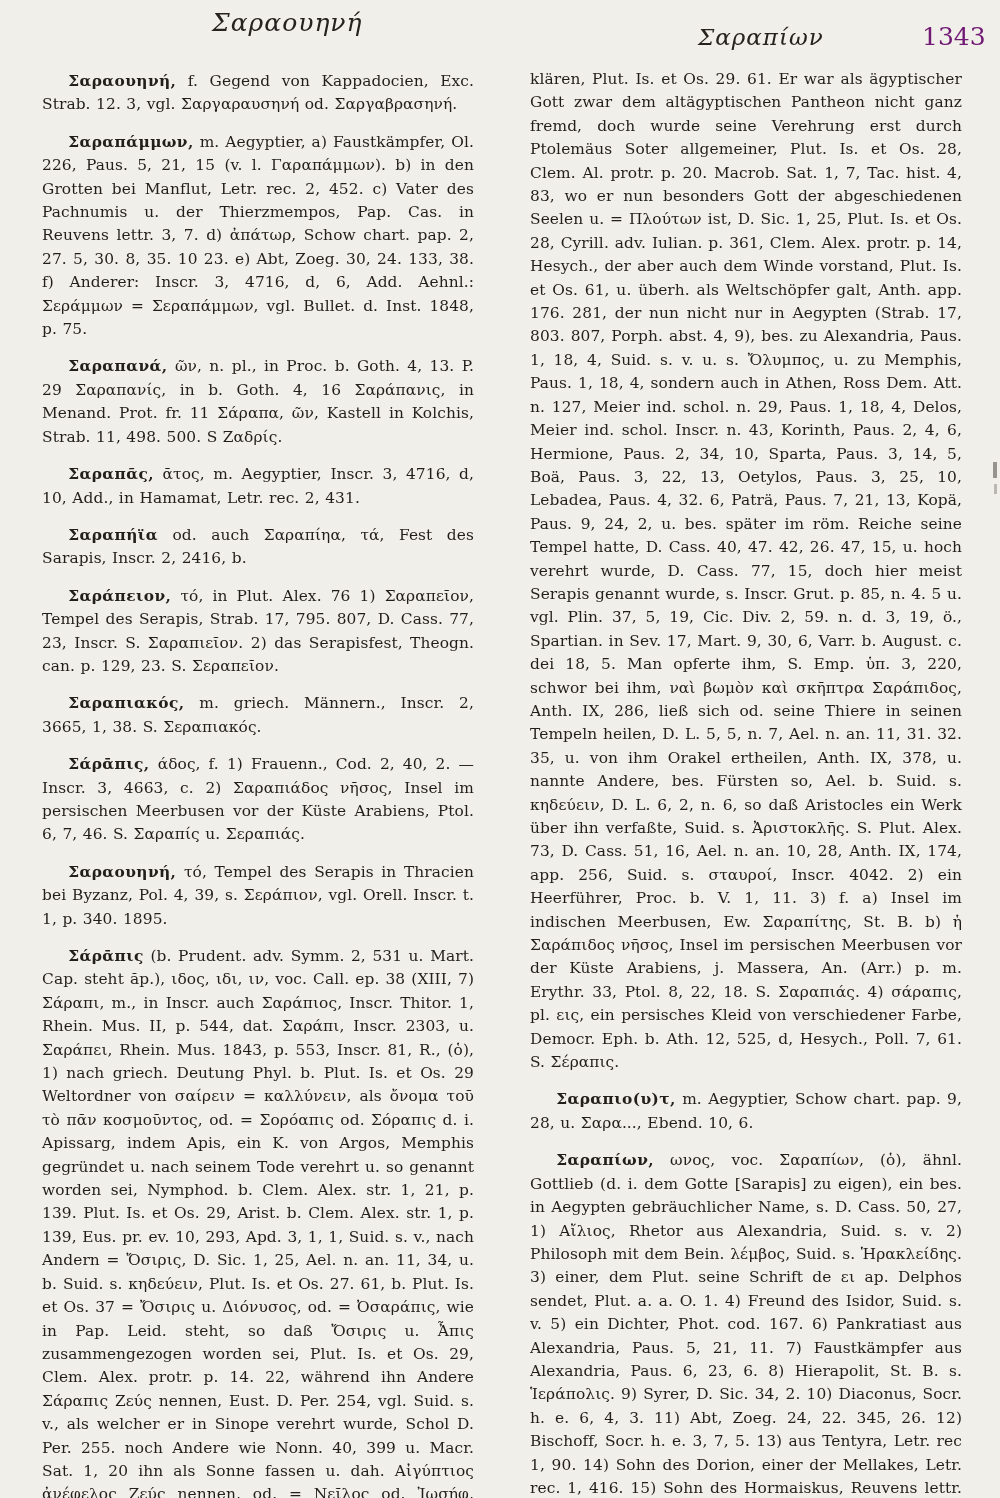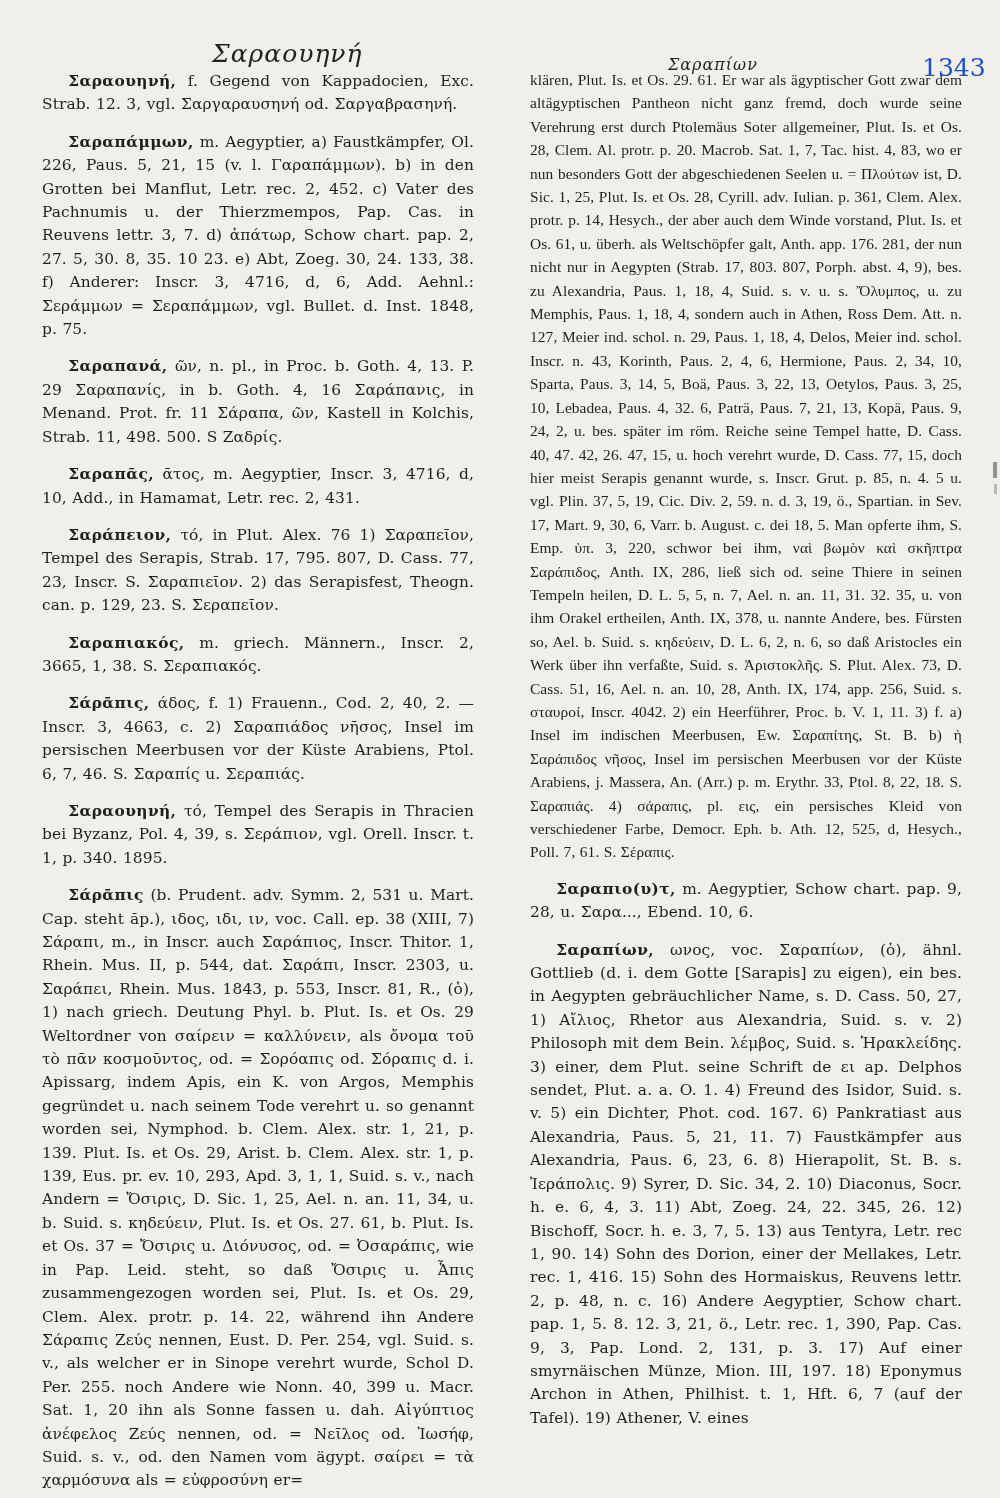--- a/index.html
+++ b/index.html
@@ -21,38 +21,37 @@
     position: relative;
     width: 1000px;
     height: 1498px;
     box-sizing: border-box;
   }
   .page-header {
     position: absolute;
     top: 0; left: 0;
     width: 826px;
     height: 54px;
-    margin-top: 31px;
   }
   .col-title {
     position: absolute;
     font-style: italic;
     font-size: 25px;
     letter-spacing: 1px;
     color: #262220;
     white-space: nowrap;
   }
   .col-title.left  { top: 8px;  left: 212px; }
-  .col-title.right { top: 24px; left: 668px; font-size: 16px; font-style: italic; }
+  .col-title.right { top: 24px; left: 698px; font-size: 23px; font-style: italic; }
   .page-number {
     position: absolute;
     top: 22px;
     left: 922px;
     font-size: 25px;
-    color: #1d4ed8;
+    color: #701a75;
   }
   .columns {
     position: absolute;
     top: 56px;
     left: 28px;
     width: 948px;
     display: flex;
     gap: 28px;
   }
   .column {
@@ -62,21 +61,21 @@
     line-height: 23.4px;
     letter-spacing: 0.1px;
     word-spacing: 0.5px;
     color: #221e1a;
   }
   .column.right { transform: translateY(-2px); }
   .entry {
     margin: 14px;
     text-indent: 1.7em;
   }
-  .entry.continuation { text-indent: 0; font-family: Liberation Serif, serif; }
+  .entry.continuation { text-indent: 0; }
   .headword {
     font-weight: 700;
     letter-spacing: 0.4px;
   }
   
   .scan-mark {
     position: absolute;
     background: rgba(40,35,30,0.45);
   }
   .mark1 { top: 462px; left: 993px; width: 4px; height: 16px; }
@@ -92,20 +91,21 @@
     <span class="col-title right">Σαραπίων</span>
     <span class="page-number">1343</span>
   </div>
 
   <div class="columns">
     <div class="column left" id="col-left">
         <p class="entry"><b class="headword">Σαραουηνή,</b> <span>f. Gegend von Kappadocien, Exc. Strab. 12. 3, vgl. Σαργαραυσηνή od. Σαργαβρασηνή.</span></p>
         <p class="entry"><b class="headword">Σαραπάμμων,</b> <span>m. Aegyptier, a) Faustkämpfer, Ol. 226, Paus. 5, 21, 15 (v. l. Γαραπάμμων). b) in den Grotten bei Manflut, Letr. rec. 2, 452. c) Vater des Pachnumis u. der Thierzmempos, Pap. Cas. in Reuvens lettr. 3, 7. d) ἀπάτωρ, Schow chart. pap. 2, 27. 5, 30. 8, 35. 10 23. e) Abt, Zoeg. 30, 24. 133, 38. f) Anderer: Inscr. 3, 4716, d, 6, Add. Aehnl.: Σεράμμων = Σεραπάμμων, vgl. Bullet. d. Inst. 1848, p. 75.</span></p>
         <p class="entry"><b class="headword">Σαραπανά,</b> <span>ῶν, n. pl., in Proc. b. Goth. 4, 13. P. 29 Σαραπανίς, in b. Goth. 4, 16 Σαράπανις, in Menand. Prot. fr. 11 Σάραπα, ῶν, Kastell in Kolchis, Strab. 11, 498. 500. S Ζαδρίς.</span></p>
         <p class="entry"><b class="headword">Σαραπᾶς,</b> <span>ᾶτος, m. Aegyptier, Inscr. 3, 4716, d, 10, Add., in Hamamat, Letr. rec. 2, 431.</span></p>
+        <p class="entry"><b class="headword">Σαραπήϊα</b> <span>od. auch Σαραπίηα, τά, Fest des Sarapis, Inscr. 2, 2416, b.</span></p>
         <p class="entry"><b class="headword">Σαράπειον,</b> <span>τό, in Plut. Alex. 76 1) Σαραπεῖον, Tempel des Serapis, Strab. 17, 795. 807, D. Cass. 77, 23, Inscr. S. Σαραπιεῖον. 2) das Serapisfest, Theogn. can. p. 129, 23. S. Σεραπεῖον.</span></p>
         <p class="entry"><b class="headword">Σαραπιακός,</b> <span>m. griech. Männern., Inscr. 2, 3665, 1, 38. S. Σεραπιακός.</span></p>
         <p class="entry"><b class="headword">Σάρᾱπις,</b> <span>άδος, f. 1) Frauenn., Cod. 2, 40, 2. — Inscr. 3, 4663, c. 2) Σαραπιάδος νῆσος, Insel im persischen Meerbusen vor der Küste Arabiens, Ptol. 6, 7, 46. S. Σαραπίς u. Σεραπιάς.</span></p>
         <p class="entry"><b class="headword">Σαραουηνή,</b> <span>τό, Tempel des Serapis in Thracien bei Byzanz, Pol. 4, 39, s. Σεράπιον, vgl. Orell. Inscr. t. 1, p. 340. 1895.</span></p>
         <p class="entry"><b class="headword">Σάρᾱπις</b> <span>(b. Prudent. adv. Symm. 2, 531 u. Mart. Cap. steht ăp.), ιδος, ιδι, ιν, voc. Call. ep. 38 (XIII, 7) Σάραπι, m., in Inscr. auch Σαράπιος, Inscr. Thitor. 1, Rhein. Mus. II, p. 544, dat. Σαράπι, Inscr. 2303, u. Σαράπει, Rhein. Mus. 1843, p. 553, Inscr. 81, R., (ὁ), 1) nach griech. Deutung Phyl. b. Plut. Is. et Os. 29 Weltordner von σαίρειν = καλλύνειν, als ὄνομα τοῦ τὸ πᾶν κοσμοῦντος, od. = Σορόαπις od. Σόραπις d. i. Apissarg, indem Apis, ein K. von Argos, Memphis gegründet u. nach seinem Tode verehrt u. so genannt worden sei, Nymphod. b. Clem. Alex. str. 1, 21, p. 139. Plut. Is. et Os. 29, Arist. b. Clem. Alex. str. 1, p. 139, Eus. pr. ev. 10, 293, Apd. 3, 1, 1, Suid. s. v., nach Andern = Ὄσιρις, D. Sic. 1, 25, Ael. n. an. 11, 34, u. b. Suid. s. κηδεύειν, Plut. Is. et Os. 27. 61, b. Plut. Is. et Os. 37 = Ὄσιρις u. Διόνυσος, od. = Ὀσαράπις, wie in Pap. Leid. steht, so daß Ὄσιρις u. Ἆπις zusammengezogen worden sei, Plut. Is. et Os. 29, Clem. Alex. protr. p. 14. 22, während ihn Andere Σάραπις Ζεύς nennen, Eust. D. Per. 254, vgl. Suid. s. v., als welcher er in Sinope verehrt wurde, Schol D. Per. 255. noch Andere wie Nonn. 40, 399 u. Macr. Sat. 1, 20 ihn als Sonne fassen u. dah. Αἰγύπτιος ἀνέφελος Ζεύς nennen, od. = Νεῖλος od. Ἰωσήφ, Suid. s. v., od. den Namen vom ägypt. σαίρει = τὰ χαρμόσυνα als = εὐφροσύνη er=</span></p>
       </div>
     <div class="column right" id="col-right">
         <p class="entry continuation"><span>klären, Plut. Is. et Os. 29. 61. Er war als ägyptischer Gott zwar dem altägyptischen Pantheon nicht ganz fremd, doch wurde seine Verehrung erst durch Ptolemäus Soter allgemeiner, Plut. Is. et Os. 28, Clem. Al. protr. p. 20. Macrob. Sat. 1, 7, Tac. hist. 4, 83, wo er nun besonders Gott der abgeschiedenen Seelen u. = Πλούτων ist, D. Sic. 1, 25, Plut. Is. et Os. 28, Cyrill. adv. Iulian. p. 361, Clem. Alex. protr. p. 14, Hesych., der aber auch dem Winde vorstand, Plut. Is. et Os. 61, u. überh. als Weltschöpfer galt, Anth. app. 176. 281, der nun nicht nur in Aegypten (Strab. 17, 803. 807, Porph. abst. 4, 9), bes. zu Alexandria, Paus. 1, 18, 4, Suid. s. v. u. s. Ὄλυμπος, u. zu Memphis, Paus. 1, 18, 4, sondern auch in Athen, Ross Dem. Att. n. 127, Meier ind. schol. n. 29, Paus. 1, 18, 4, Delos, Meier ind. schol. Inscr. n. 43, Korinth, Paus. 2, 4, 6, Hermione, Paus. 2, 34, 10, Sparta, Paus. 3, 14, 5, Boä, Paus. 3, 22, 13, Oetylos, Paus. 3, 25, 10, Lebadea, Paus. 4, 32. 6, Paträ, Paus. 7, 21, 13, Kopä, Paus. 9, 24, 2, u. bes. später im röm. Reiche seine Tempel hatte, D. Cass. 40, 47. 42, 26. 47, 15, u. hoch verehrt wurde, D. Cass. 77, 15, doch hier meist Serapis genannt wurde, s. Inscr. Grut. p. 85, n. 4. 5 u. vgl. Plin. 37, 5, 19, Cic. Div. 2, 59. n. d. 3, 19, ö., Spartian. in Sev. 17, Mart. 9, 30, 6, Varr. b. August. c. dei 18, 5. Man opferte ihm, S. Emp. ὑπ. 3, 220, schwor bei ihm, ναὶ βωμὸν καὶ σκῆπτρα Σαράπιδος, Anth. IX, 286, ließ sich od. seine Thiere in seinen Tempeln heilen, D. L. 5, 5, n. 7, Ael. n. an. 11, 31. 32. 35, u. von ihm Orakel ertheilen, Anth. IX, 378, u. nannte Andere, bes. Fürsten so, Ael. b. Suid. s. κηδεύειν, D. L. 6, 2, n. 6, so daß Aristocles ein Werk über ihn verfaßte, Suid. s. Ἀριστοκλῆς. S. Plut. Alex. 73, D. Cass. 51, 16, Ael. n. an. 10, 28, Anth. IX, 174, app. 256, Suid. s. σταυροί, Inscr. 4042. 2) ein Heerführer, Proc. b. V. 1, 11. 3) f. a) Insel im indischen Meerbusen, Ew. Σαραπίτης, St. B. b) ἡ Σαράπιδος νῆσος, Insel im persischen Meerbusen vor der Küste Arabiens, j. Massera, An. (Arr.) p. m. Erythr. 33, Ptol. 8, 22, 18. S. Σαραπιάς. 4) σάραπις, pl. εις, ein persisches Kleid von verschiedener Farbe, Democr. Eph. b. Ath. 12, 525, d, Hesych., Poll. 7, 61. S. Σέραπις.</span></p>
         <p class="entry"><b class="headword">Σαραπιο(υ)τ,</b> <span>m. Aegyptier, Schow chart. pap. 9, 28, u. Σαρα..., Ebend. 10, 6.</span></p>
         <p class="entry"><b class="headword">Σαραπίων,</b> <span>ωνος, voc. Σαραπίων, (ὁ), ähnl. Gottlieb (d. i. dem Gotte [Sarapis] zu eigen), ein bes. in Aegypten gebräuchlicher Name, s. D. Cass. 50, 27, 1) Αἴλιος, Rhetor aus Alexandria, Suid. s. v. 2) Philosoph mit dem Bein. λέμβος, Suid. s. Ἡρακλείδης. 3) einer, dem Plut. seine Schrift de ει ap. Delphos sendet, Plut. a. a. O. 1. 4) Freund des Isidor, Suid. s. v. 5) ein Dichter, Phot. cod. 167. 6) Pankratiast aus Alexandria, Paus. 5, 21, 11. 7) Faustkämpfer aus Alexandria, Paus. 6, 23, 6. 8) Hierapolit, St. B. s. Ἱεράπολις. 9) Syrer, D. Sic. 34, 2. 10) Diaconus, Socr. h. e. 6, 4, 3. 11) Abt, Zoeg. 24, 22. 345, 26. 12) Bischoff, Socr. h. e. 3, 7, 5. 13) aus Tentyra, Letr. rec 1, 90. 14) Sohn des Dorion, einer der Mellakes, Letr. rec. 1, 416. 15) Sohn des Hormaiskus, Reuvens lettr. 2, p. 48, n. c. 16) Andere Aegyptier, Schow chart. pap. 1, 5. 8. 12. 3, 21, ö., Letr. rec. 1, 390, Pap. Cas. 9, 3, Pap. Lond. 2, 131, p. 3. 17) Auf einer smyrnäischen Münze, Mion. III, 197. 18) Eponymus Archon in Athen, Philhist. t. 1, Hft. 6, 7 (auf der Tafel). 19) Athener, V. eines</span></p>

